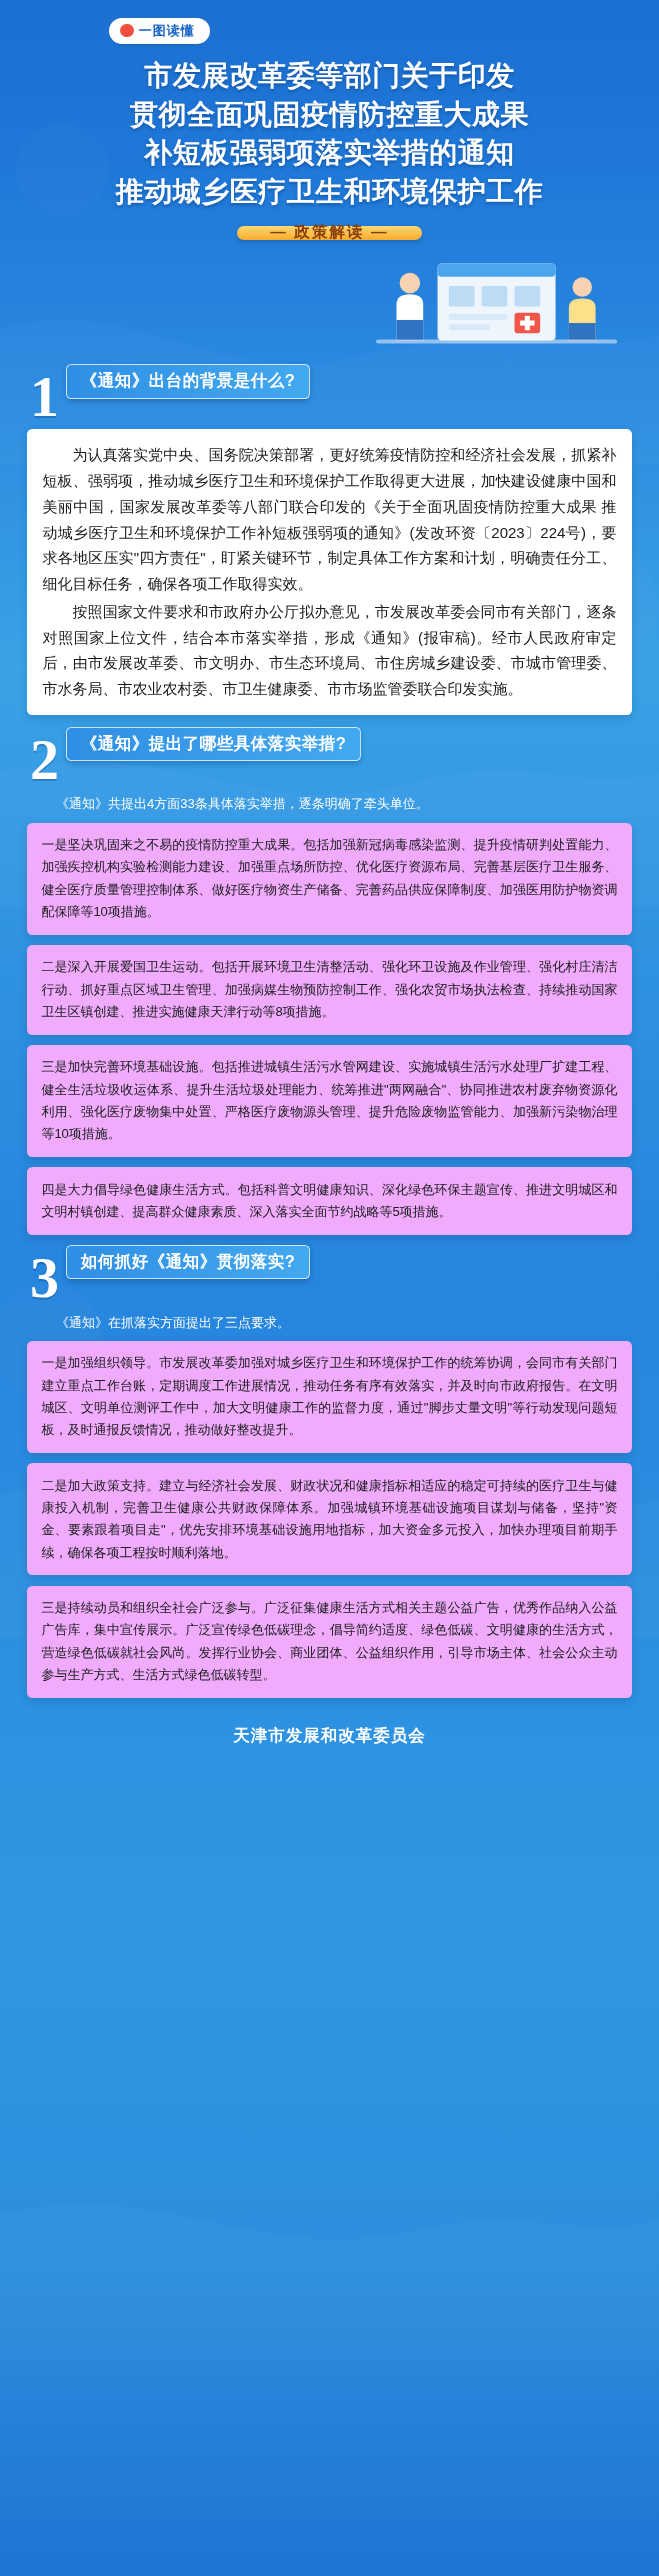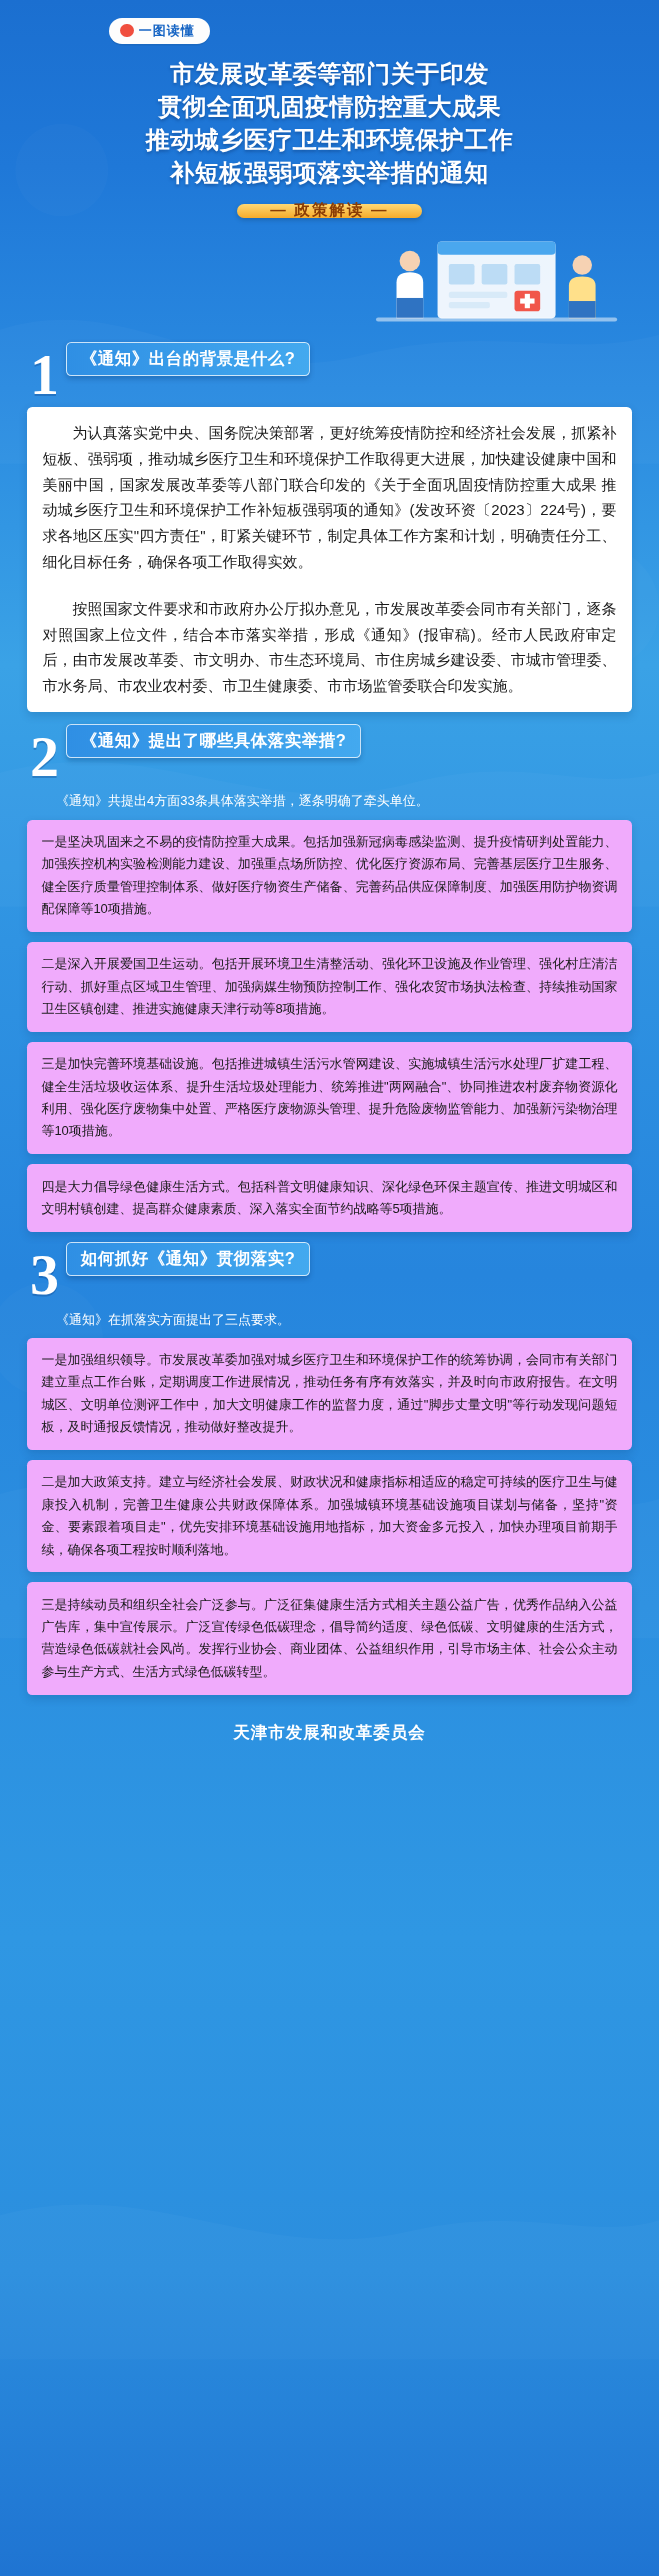--- a/index.html
+++ b/index.html
@@ -66,21 +66,21 @@
     width: 13.4px; height: 13.4px;
     border-radius: 50%;
     background: #f04e3e;
     display: inline-block;
   }
 
   .main-title {
     margin-top: 13.4px;
     color: #ffffff;
     font-weight: bold;
-    font-size: 24px;
+    font-size: 28px;
     line-height: 1.38;
     letter-spacing: 0.5px;
     text-shadow: 0 1.5px 3.1px rgba(10,50,110,.45);
     padding: 0 20.6px;
   }
   .main-title .ln { display: block; white-space: nowrap; }
 
   .sub-banner {
     margin: 14.4px auto 0;
     width: 185px;
@@ -142,21 +142,21 @@
     border-radius: 5.2px;
     padding: 13.4px 15.5px;
     color: #1a1a1a;
     font-size: 15px;
     line-height: 1.72;
     text-align: justify;
     box-shadow: 0 3.1px 8.2px rgba(8,50,100,.18);
     margin-bottom: 11.3px;
   }
   .card p { text-indent: 2em; }
-  .card p + p { margin-top: 21px; }
+  .card p + p { margin-top: 2px; }
 
   .lead { color:#ffffff; font-size: 13px; line-height:1.7; padding: 2.1px 3.1px 7.2px; text-indent: 2em;}
 
   .item-card {
     background: #f0abfc;
     border-radius: 5.2px;
     padding: 11.3px 14.4px;
     color: #1a1a1a;
     font-size: 13px;
     line-height: 1.72;
@@ -192,22 +192,22 @@
 
   <header class="top-banner">
     <div class="ribbon">
       <span class="dot"></span>
       <span>一图读懂</span>
     </div>
 
     <h1 class="main-title">
       <span class="ln">市发展改革委等部门关于印发</span>
       <span class="ln">贯彻全面巩固疫情防控重大成果</span>
+      <span class="ln">补短板强弱项落实举措的通知</span>
       <span class="ln">推动城乡医疗卫生和环境保护工作</span>
-      <span class="ln">补短板强弱项落实举措的通知</span>
     </h1>
 
     <div class="sub-banner">— 政策解读 —</div>
 
     
     <div class="illus">
       <svg width="268" height="118" viewBox="0 0 520 230">
         <rect x="150" y="40" width="230" height="150" rx="8" fill="#ffffff" opacity="0.92"></rect>
         <rect x="150" y="40" width="230" height="26" rx="8" fill="#4aa7ee"></rect>
         <rect x="172" y="84" width="50" height="40" rx="4" fill="#bcdcf5"></rect>

